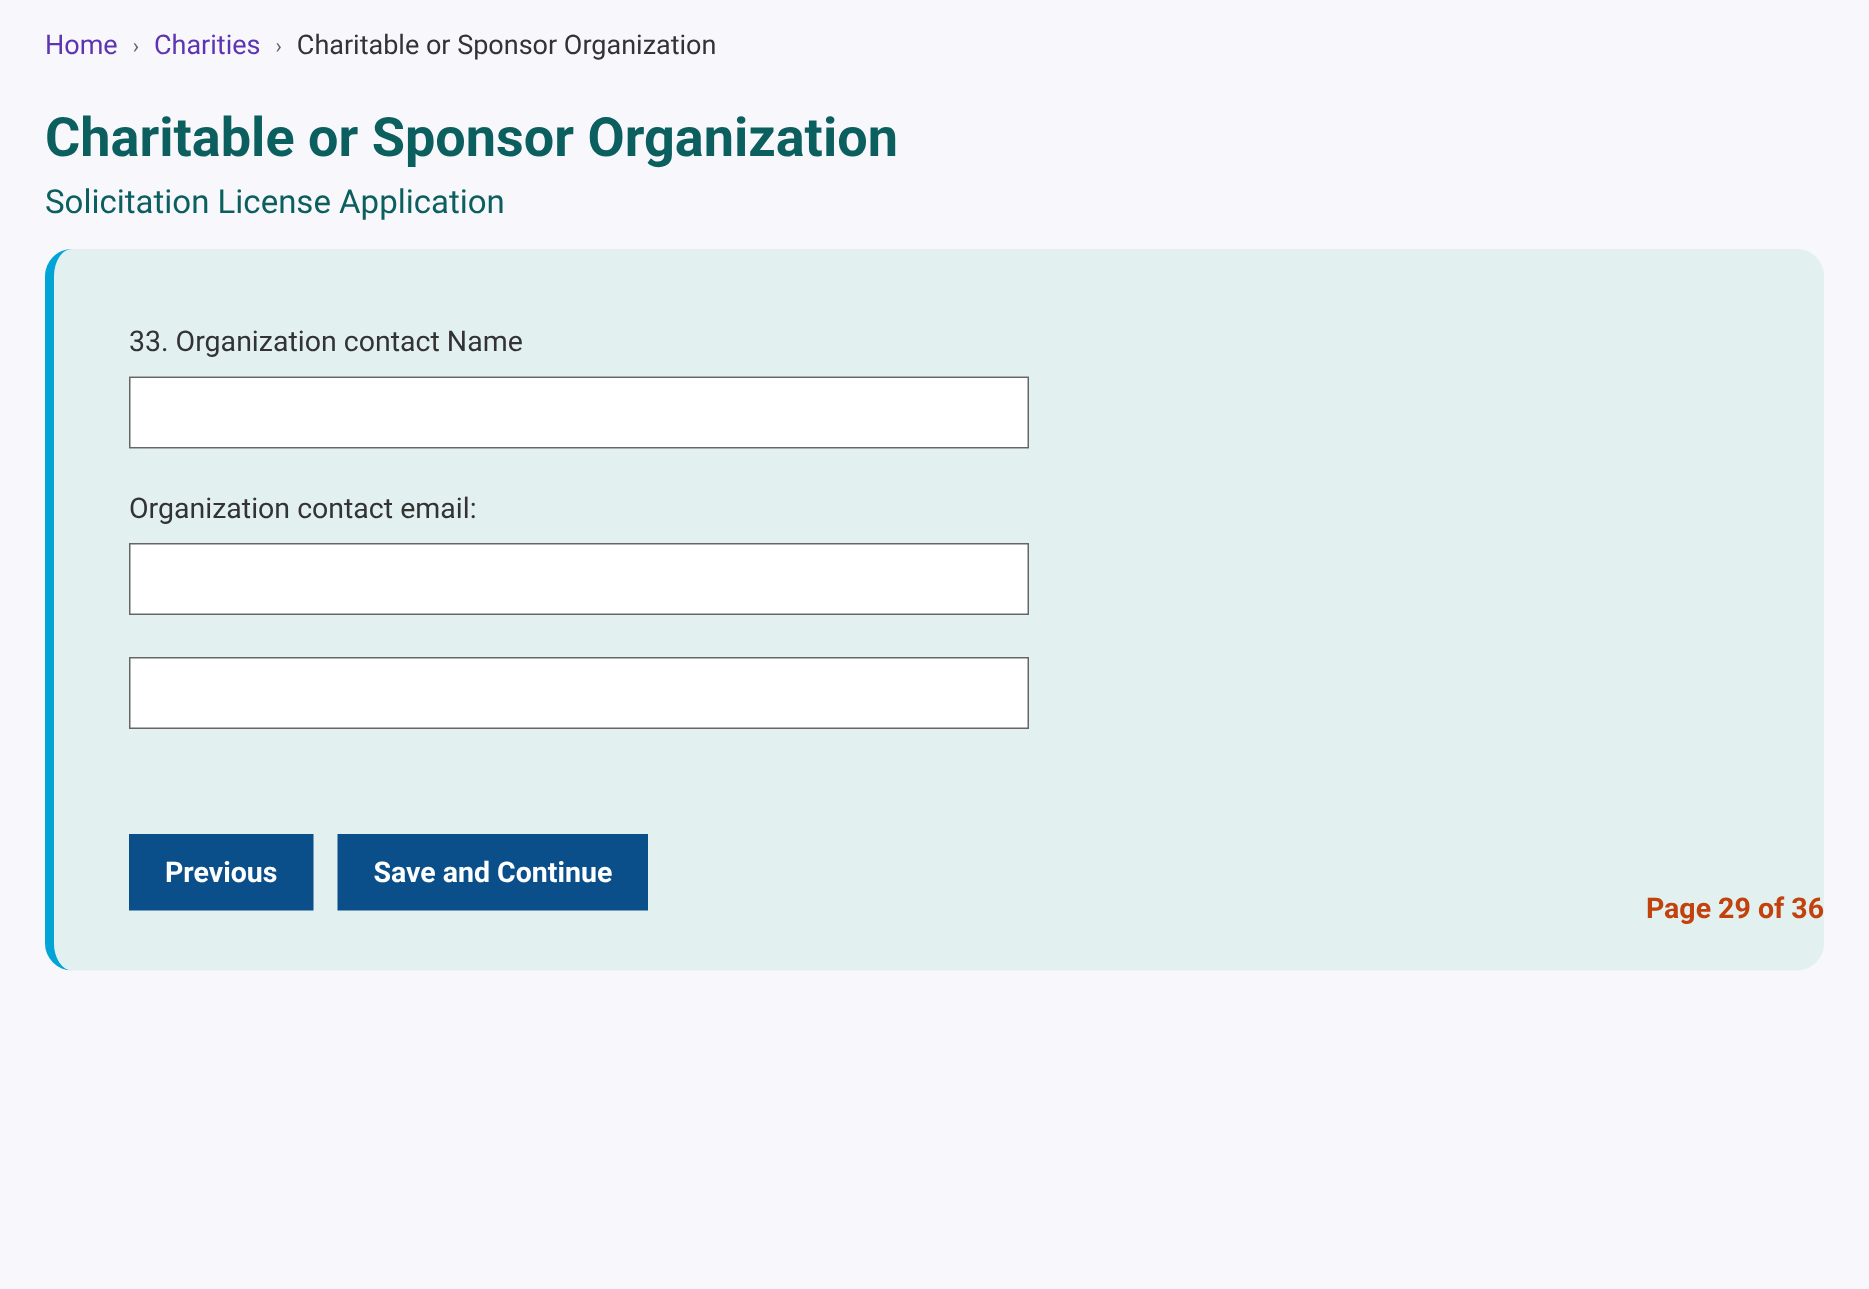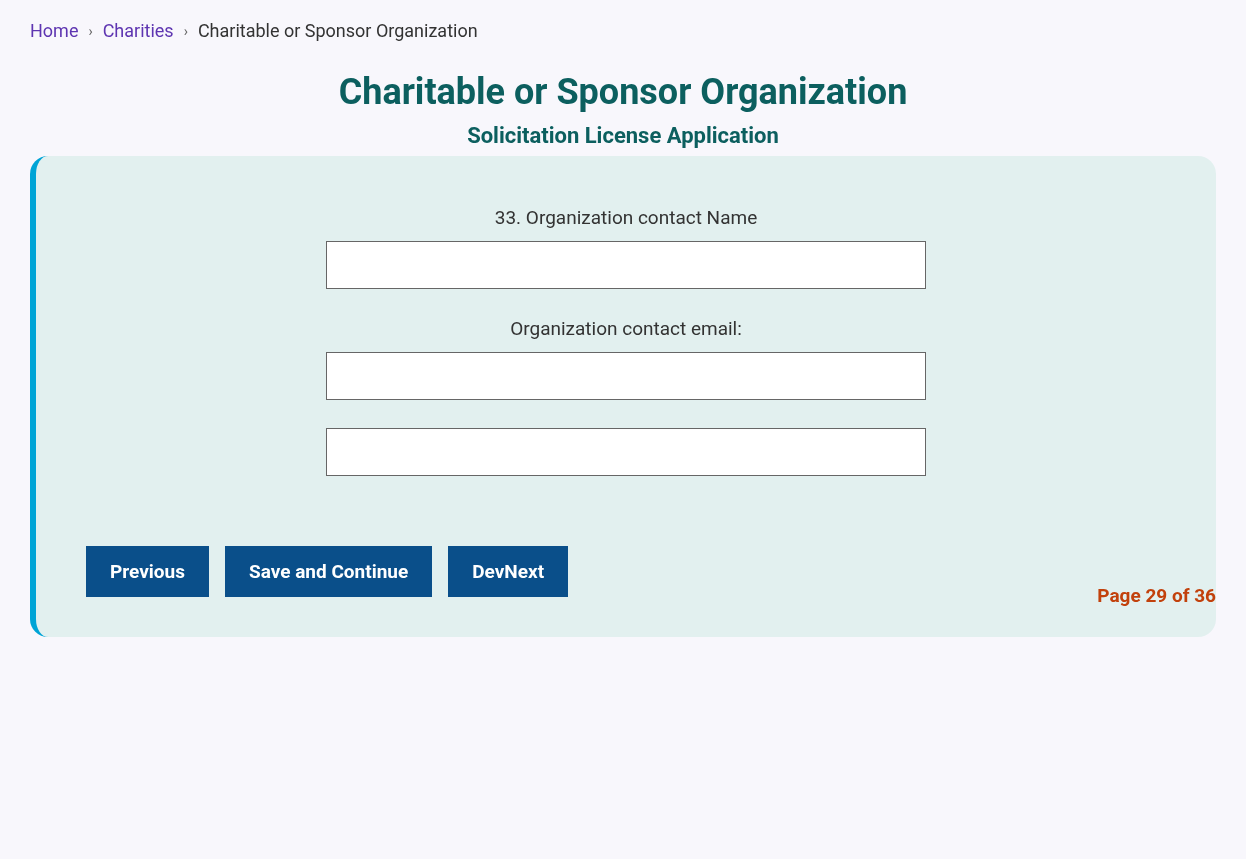--- a/index.html
+++ b/index.html
@@ -1,19 +1,18 @@
 <!DOCTYPE html>
 <html><head>
   <meta charset="utf-8">
   <style>
     * {
       box-sizing: border-box;
       margin: 0;
       padding: 0;
-      text-align: center;
     }
     body {
       font-family: -apple-system, BlinkMacSystemFont, "Segoe UI", Roboto, "Helvetica Neue", Arial, sans-serif;
       background-color: #f8f7fc;
       color: #333;
       padding: 20px 30px;
     }
     .breadcrumb {
       display: flex;
       align-items: center;
@@ -33,23 +32,23 @@
       color: #333;
     }
     .page-title {
       font-size: 36px;
       font-weight: 700;
       color: #0c5f5f;
       margin-bottom: 10px;
     }
     .page-subtitle {
       font-size: 22px;
-      font-weight: 700;
+      font-weight: 400;
       color: #0c5f5f;
-      margin-bottom: 8px;
+      margin-bottom: 18px;
     }
     .form-panel {
       background-color: #e2f0ef;
       border-left: 6px solid #00a4d6;
       padding: 50px 50px 40px 50px;
       position: relative;
       border-radius: 18px;
     }
     .form-group {
       margin-bottom: 28px;
@@ -122,17 +121,16 @@
     <input type="text" class="form-input" value="" style="">
   </div>
 
   <div class="form-group">
     <input type="text" class="form-input" value="" style="">
   </div>
 
   <div class="button-row">
     <button class="btn">Previous</button>
     <button class="btn">Save and Continue</button>
-    <button class="btn">DevNext</button>
   </div>
 
   <div class="page-indicator">Page 29 of 36</div>
 </div>
 
 </body></html>

